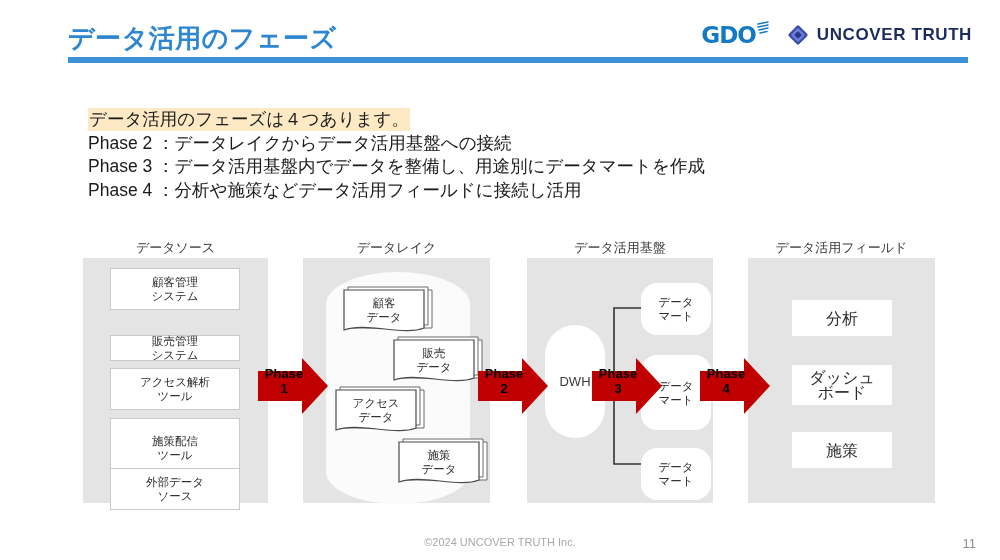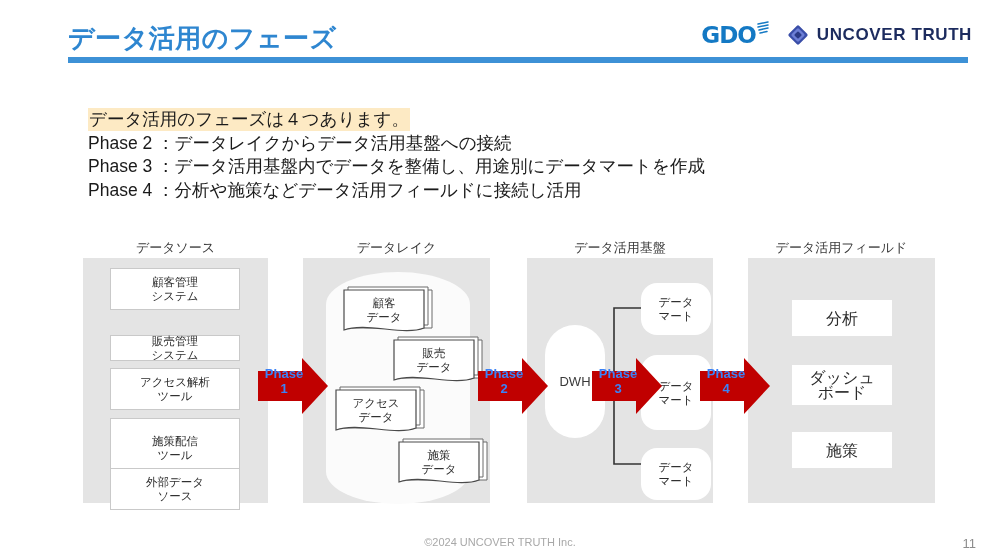--- a/index.html
+++ b/index.html
@@ -195,21 +195,21 @@
     width: 70px;
     height: 58px;
   }
   .phase svg { position: absolute; inset: 0; display: block; }
   .phase .ptxt {
     position: absolute;
     left: 2px;
     top: 9px;
     width: 48px;
     text-align: center;
-    color: #3b82f6;
+    color: #000000;
     font-size: 13px;
     font-weight: 700;
     line-height: 15px;
     pointer-events: none;
   }
   .phase .pnum {
     display: block;
     font-size: 13px;
     font-weight: 700;
   }

